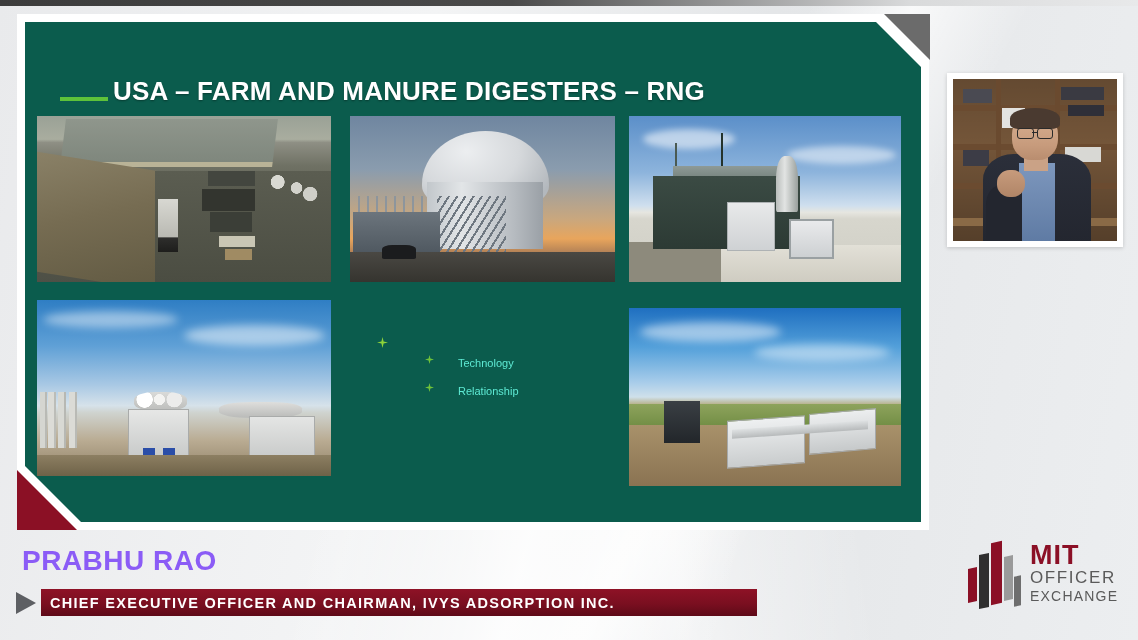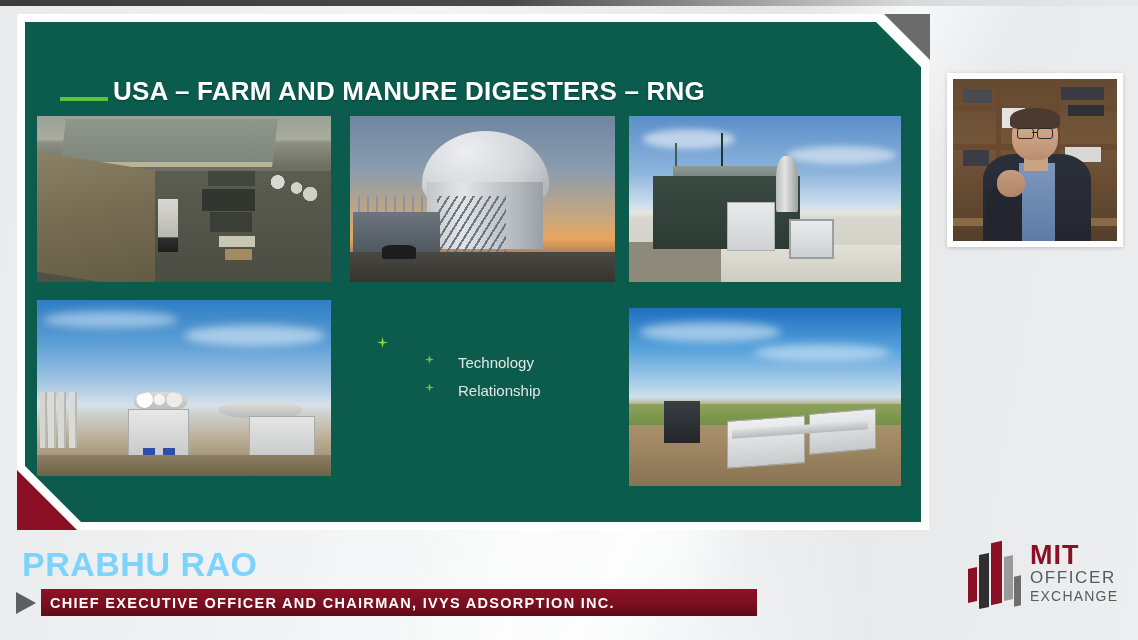--- a/index.html
+++ b/index.html
@@ -259,21 +259,21 @@
     width:11px;height:11px;
     background:#8dd23a;
     clip-path:polygon(50% 0, 60% 40%, 100% 50%, 60% 60%, 50% 100%, 40% 60%, 0 50%, 40% 40%);
   }
   .spark.sm{width:9px;height:9px;background:#6fc23a;}
   .b-text{
     margin-left:15px;color:#d7e3e0;font-size:14.5px;line-height:26px;
     font-family:"Liberation Sans", sans-serif;
   }
   .sub{margin-left:48px;}
-  .sub .b-text{color:#e5e5e5;font-size:15px;margin-left:24px;}
+  .sub .b-text{color:#5eead4;font-size:11px;margin-left:24px;}
 
   
   .cam-frame{
     position:absolute;left:947px;top:73px;width:176px;height:174px;
     background:#ffffff;padding:6px;box-sizing:border-box;
     box-shadow:0 1px 4px rgba(0,0,0,.18);
   }
   .cam{
     position:relative;width:100%;height:100%;overflow:hidden;
     background:#7a5a3c;
@@ -320,21 +320,21 @@
     background:linear-gradient(180deg,#c79b7c,#b08567);border-radius:45%;
   }
   .cam .arm{
     position:absolute;left:20%;top:66%;width:22%;height:34%;
     background:#23262f;border-radius:35% 10% 0 0;
   }
 
   
   .speaker-name{
     position:absolute;left:22px;top:545px;
-    color:#7dd3fc;font-weight:bold;font-size:34px;letter-spacing:.5px;
+    color:#8b5cf6;font-weight:bold;font-size:28px;letter-spacing:.5px;
     font-family:"Liberation Sans", sans-serif;
   }
   .role-arrow{
     position:absolute;left:16px;top:592px;width:20px;height:22px;
     background:#5d5f63;
     clip-path:polygon(0 0, 100% 50%, 0 100%);
   }
   .role-bar{
     position:absolute;left:41px;top:589px;width:716px;height:27px;
     background:linear-gradient(180deg,#8e1226 0%,#7a0f20 55%,#5e0a18 100%);

